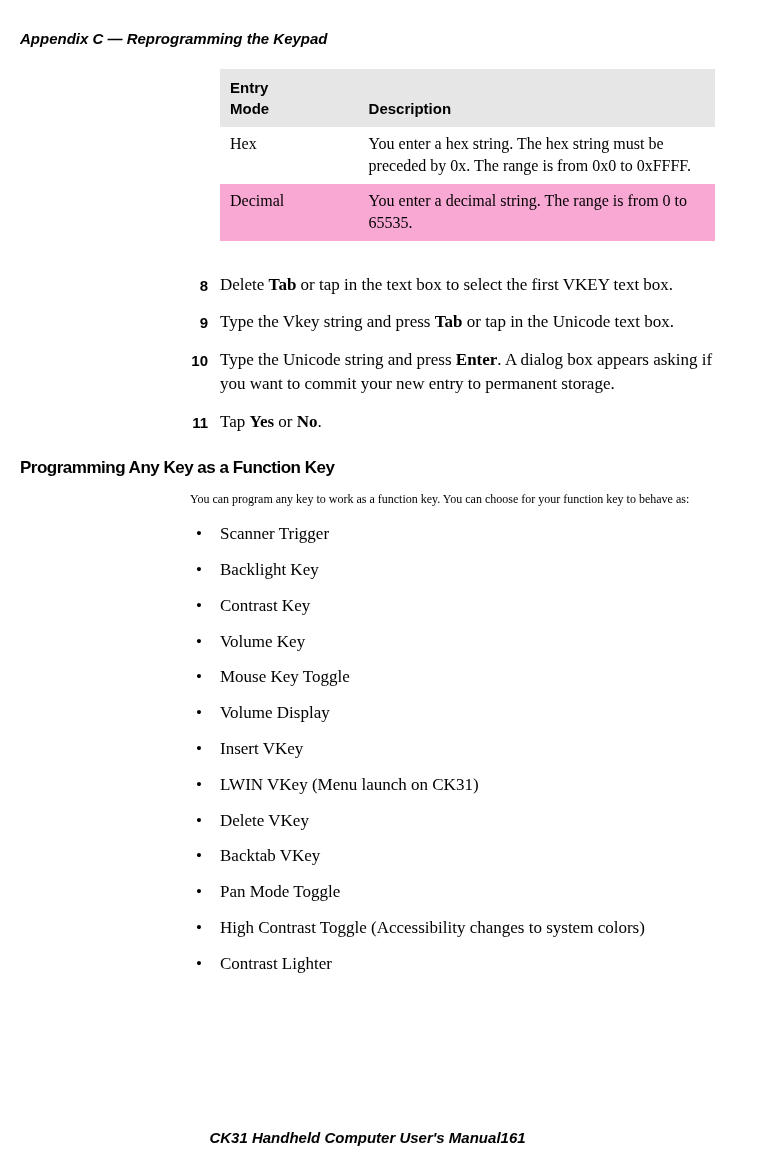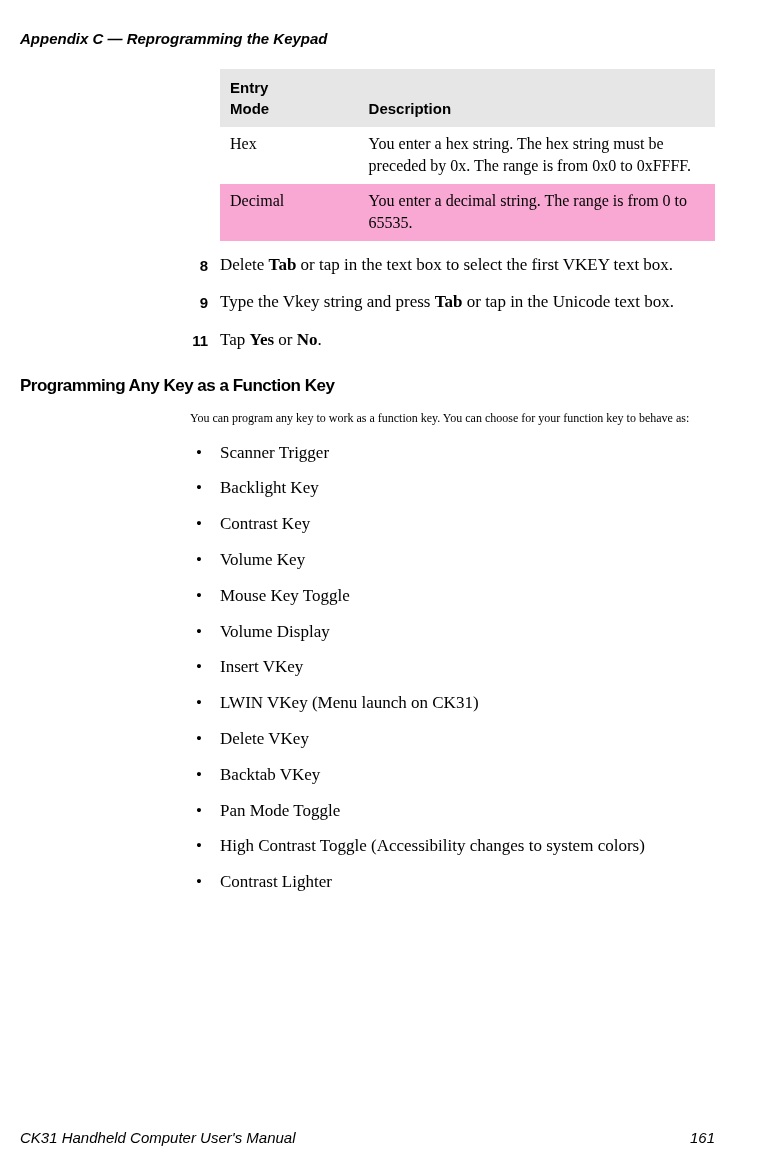--- a/index.html
+++ b/index.html
@@ -21,21 +21,21 @@
     .header-title {
       font-family: Arial, Helvetica, sans-serif;
       font-weight: bold;
       font-style: italic;
       font-size: 15px;
       margin-bottom: 20px;
       padding-right: 0;
     }
     .table-wrapper {
       margin-left: 200px;
-      margin-bottom: 12px;
+      margin-bottom: 32px;
     }
     table {
       border-collapse: collapse;
       width: 100%;
     }
     th {
       background: #e6e6e6;
       font-family: Arial, Helvetica, sans-serif;
       font-weight: bold;
       font-size: 15px;
@@ -104,23 +104,23 @@
     }
     .bullet-text {
       flex: 1;
     }
     .footer {
       position: absolute;
       bottom: 24px;
       left: 20px;
       right: 60px;
       display: flex;
-      justify-content: space-between;
-      font-family: Arial, Helvetica, sans-serif;
-      font-weight: normal;
+      justify-content: center;
+      font-family: Arial, Helvetica, sans-serif;
+      font-weight: bold;
       font-style: italic;
       font-size: 15px;
     }
   </style>
 </head>
 <body>
 
 <div class="header-title">Appendix C — Reprogramming the Keypad</div>
 
 <div class="table-wrapper">
@@ -150,20 +150,24 @@
 <div class="steps">
   <div class="step">
     <div class="step-num">8</div>
     <div class="step-text"><span>Delete </span><b>Tab</b><span> or tap in the text box to select the first VKEY text box.</span></div>
   </div>
   <div class="step">
     <div class="step-num">9</div>
     <div class="step-text"><span>Type the Vkey string and press </span><b>Tab</b><span> or tap in the Unicode text box.</span></div>
   </div>
   <div class="step">
+    <div class="step-num">10</div>
+    <div class="step-text"><span>Type the Unicode string and press </span><b>Enter</b><span>. A dialog box appears asking if you want to commit your new entry to permanent storage.</span></div>
+  </div>
+  <div class="step">
     <div class="step-num">11</div>
     <div class="step-text"><span>Tap </span><b>Yes</b><span> or </span><b>No</b><span>.</span></div>
   </div>
 </div>
 
 <div class="section-heading">Programming Any Key as a Function Key</div>
 
 <div class="body-para">You can program any key to work as a function key. You can choose for your function key to behave as:</div>
 
 <div class="bullets">

